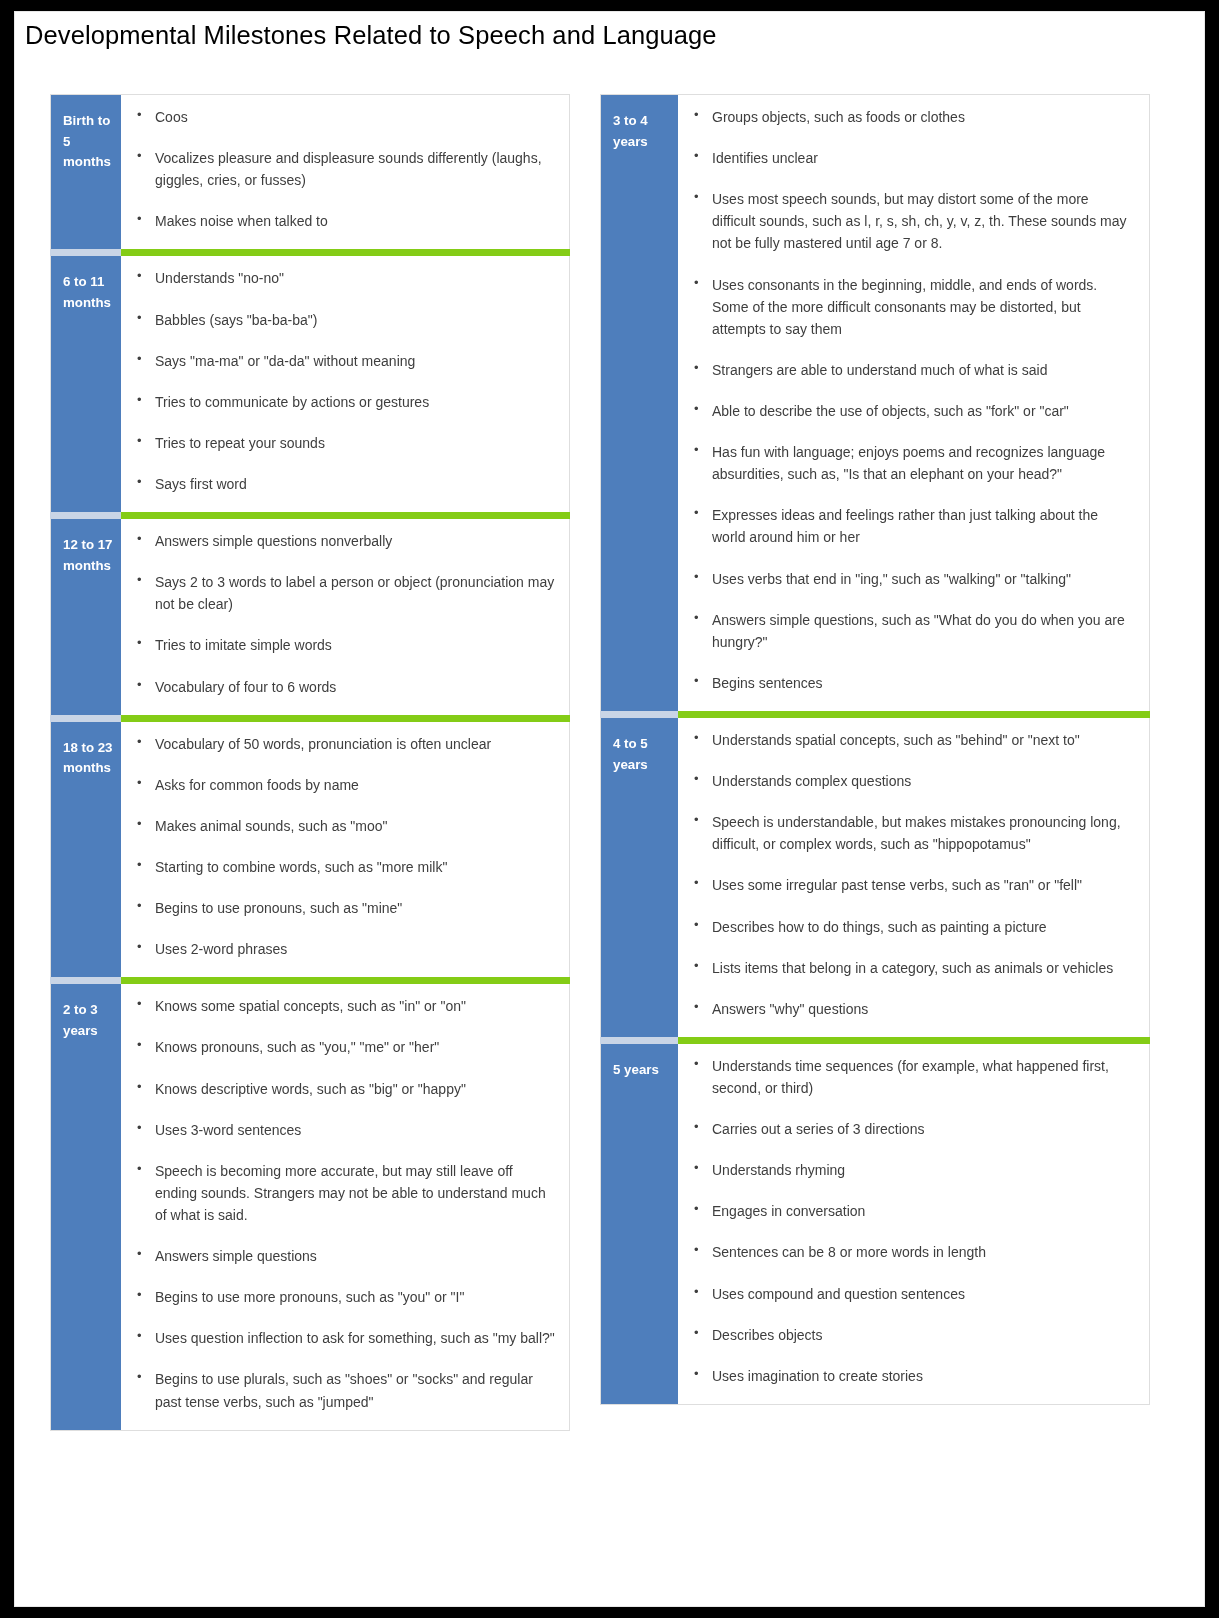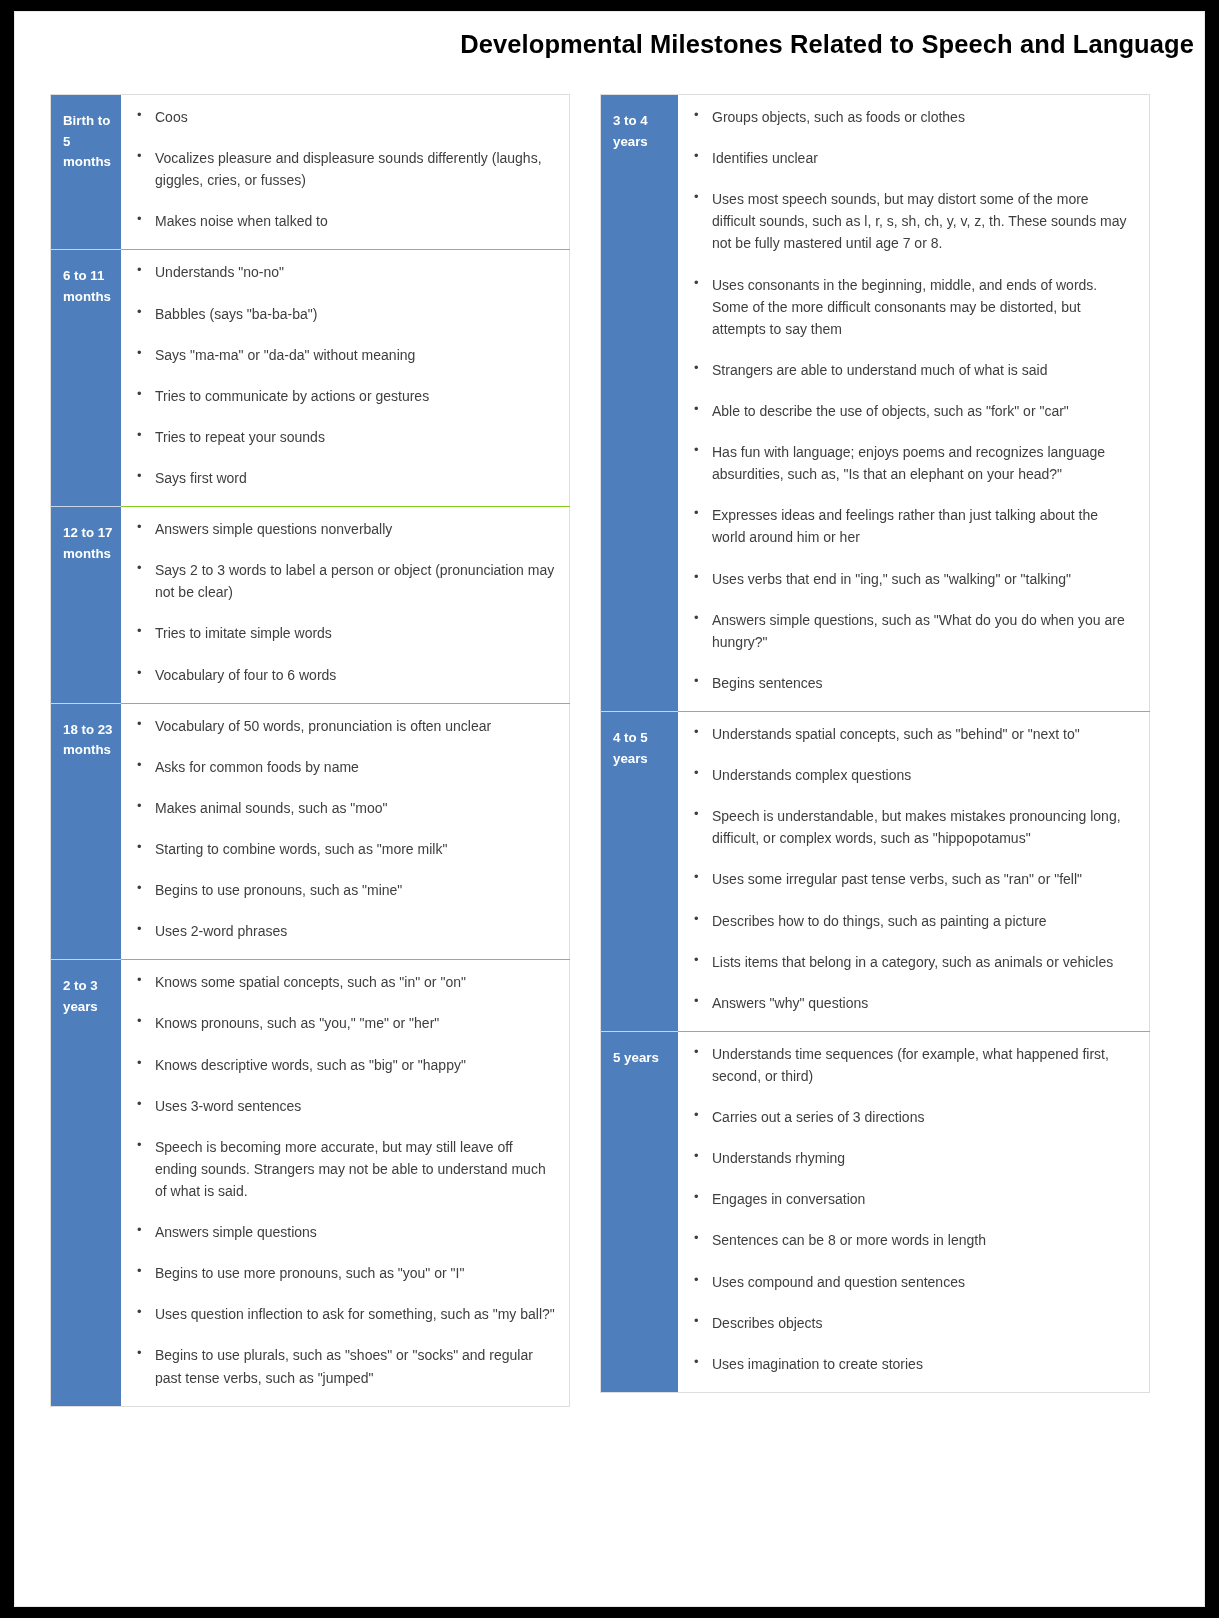--- a/index.html
+++ b/index.html
@@ -30,26 +30,26 @@
     width: 1191px;
     height: 1596px;
     background: #ffffff;
     box-sizing: border-box;
     border: 1px solid #e8e8e8;
     outline: 1px solid #000000;
     outline-offset: 3px;
   }
 
   #page-title {
-    text-align: right;
+    text-align: left;
     font-size: 25.5px;
     color: #000000;
-    font-weight: 700;
+    font-weight: 400;
     letter-spacing: 0.1px;
-    margin: 17px 0 0 0;
+    margin: 8px 0 0 0;
     padding: 0 10px;
     line-height: 1.2;
   }
 
   #columns {
     position: absolute;
     left: 0;
     top: 82px;
     width: 1191px;
     display: flex;
@@ -66,21 +66,21 @@
   }
 
   table.milestones {
     border-collapse: collapse;
     width: 100%;
     table-layout: fixed;
     border: 1px solid #dedede;
     background: #ffffff;
   }
   table.milestones tr + tr > td {
-    border-top: 1px solid #84cc16;
+    border-top: 7px solid #84cc16;
   }
   td.age {
     background: #4e7ebc;
     color: #ffffff;
     font-weight: bold;
     font-size: 13.3px;
     line-height: 1.55;
     vertical-align: top;
     padding: 16px 0 14px 12px;
     border-top-color: #c9d5e6 !important;

